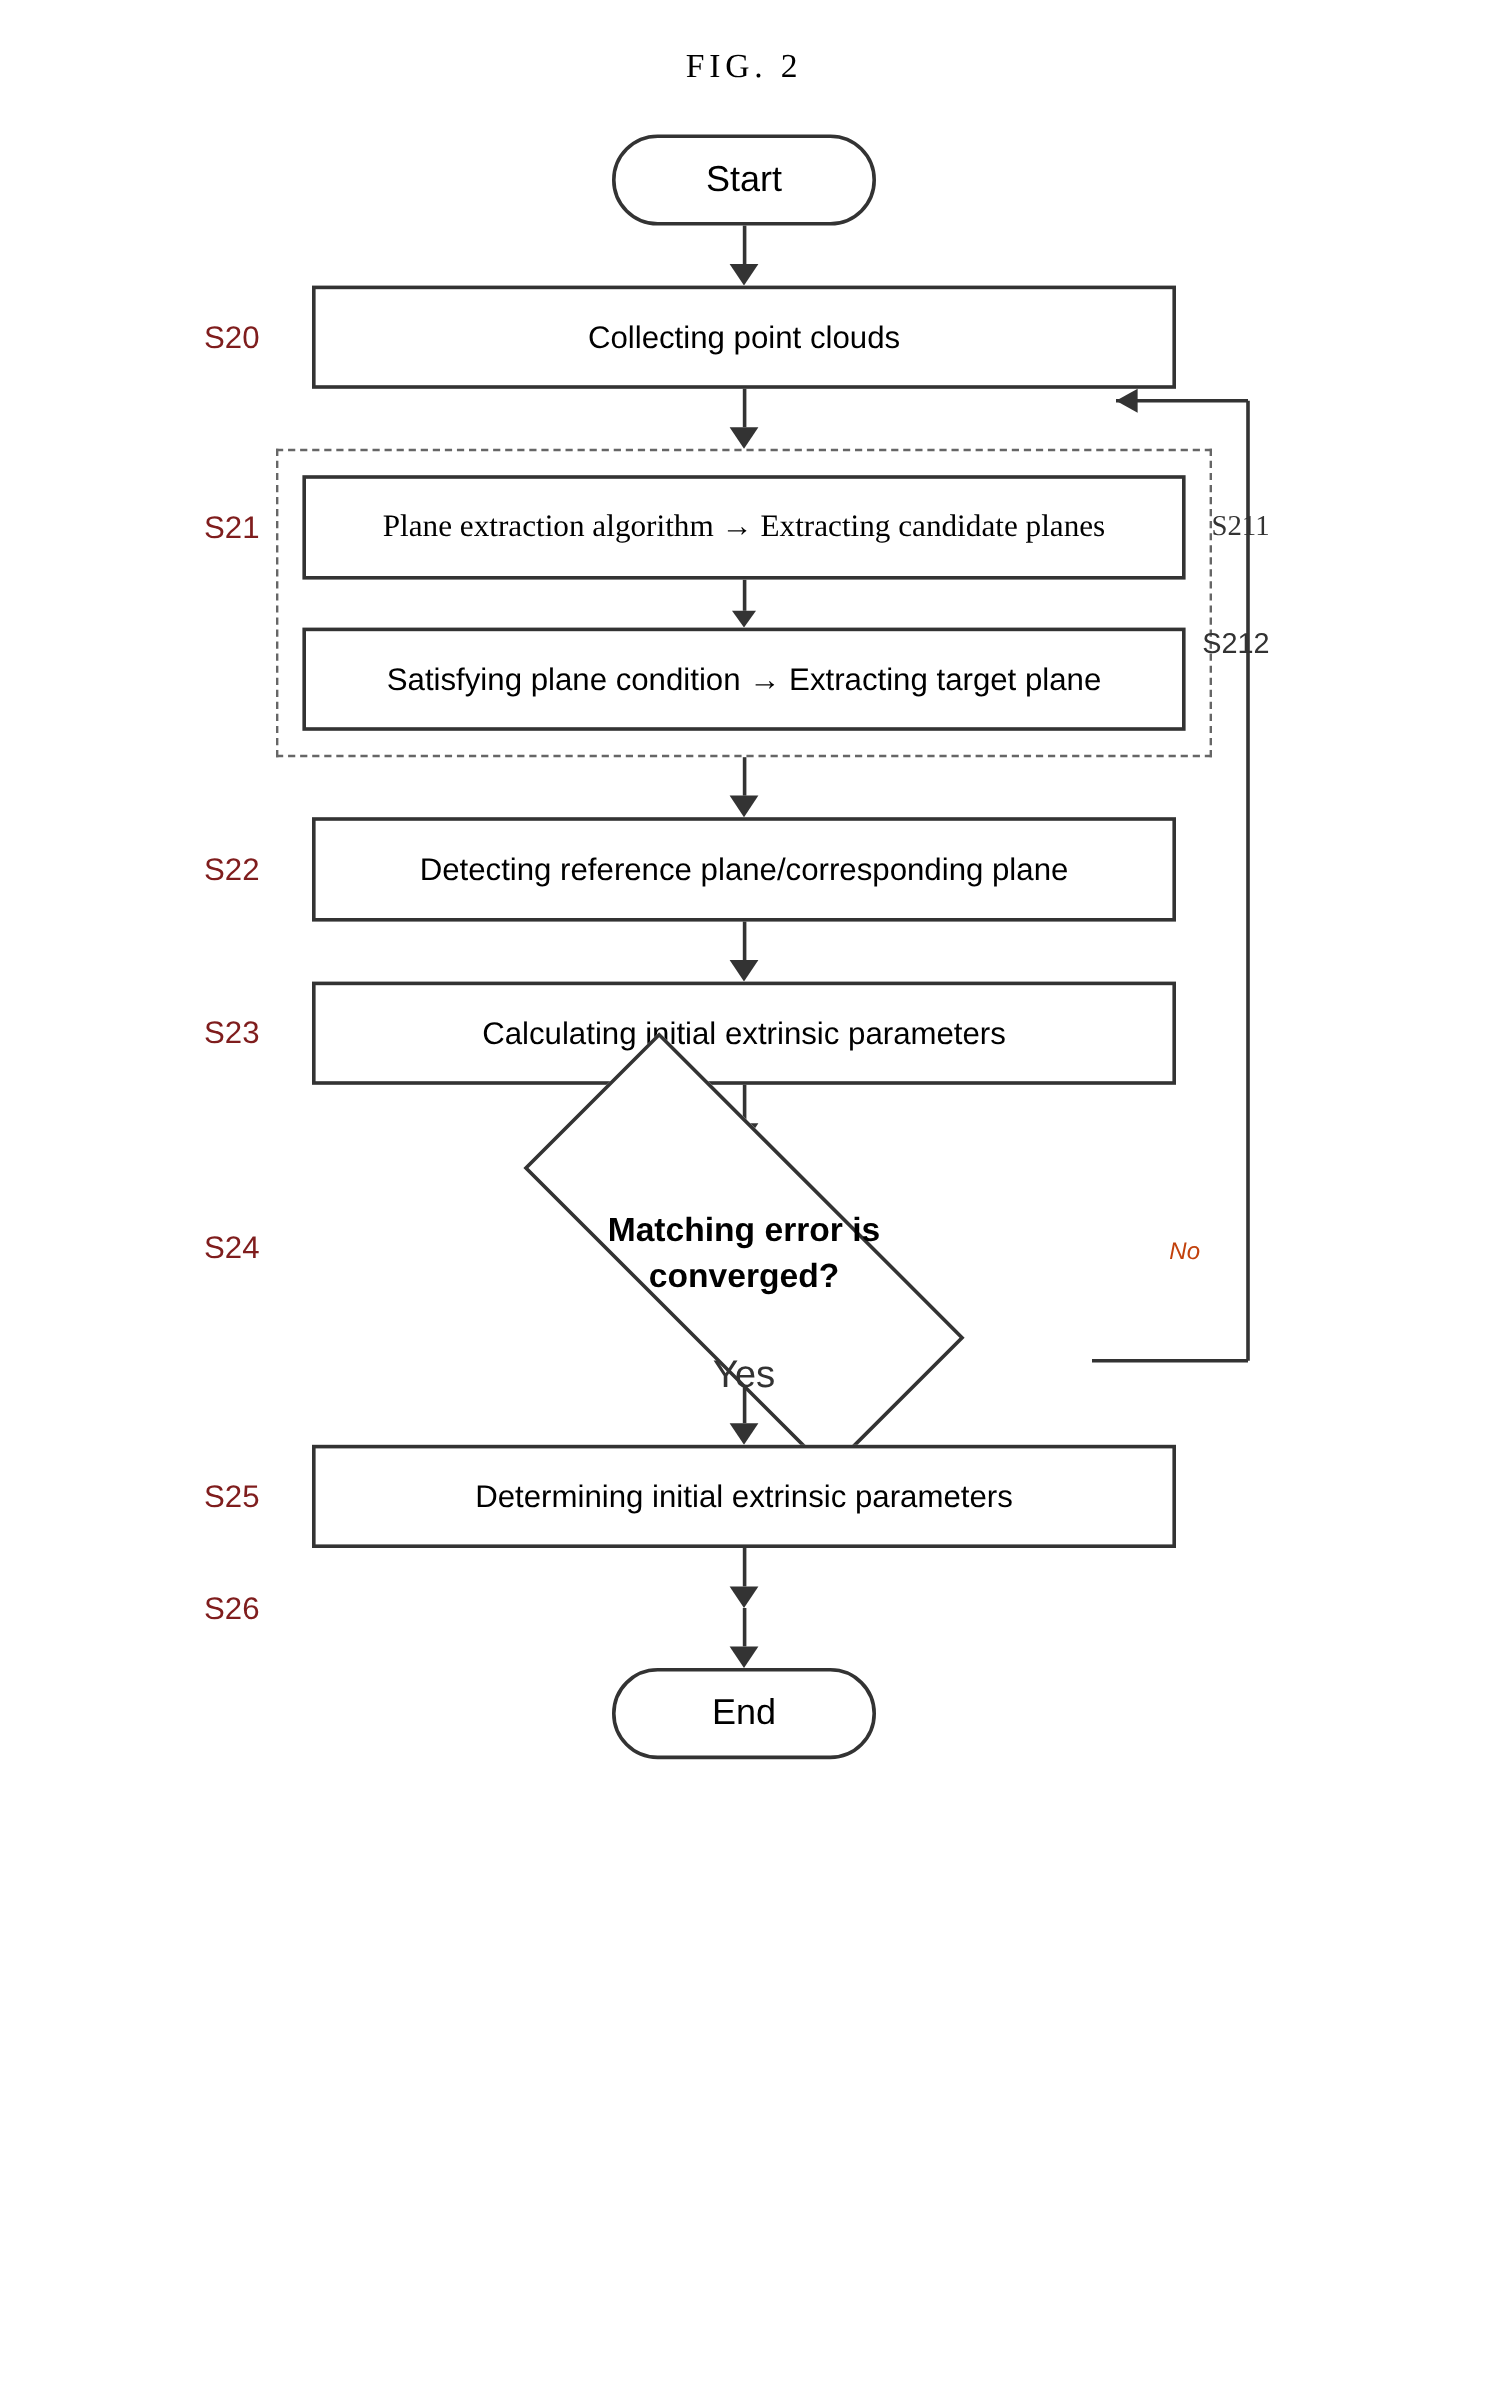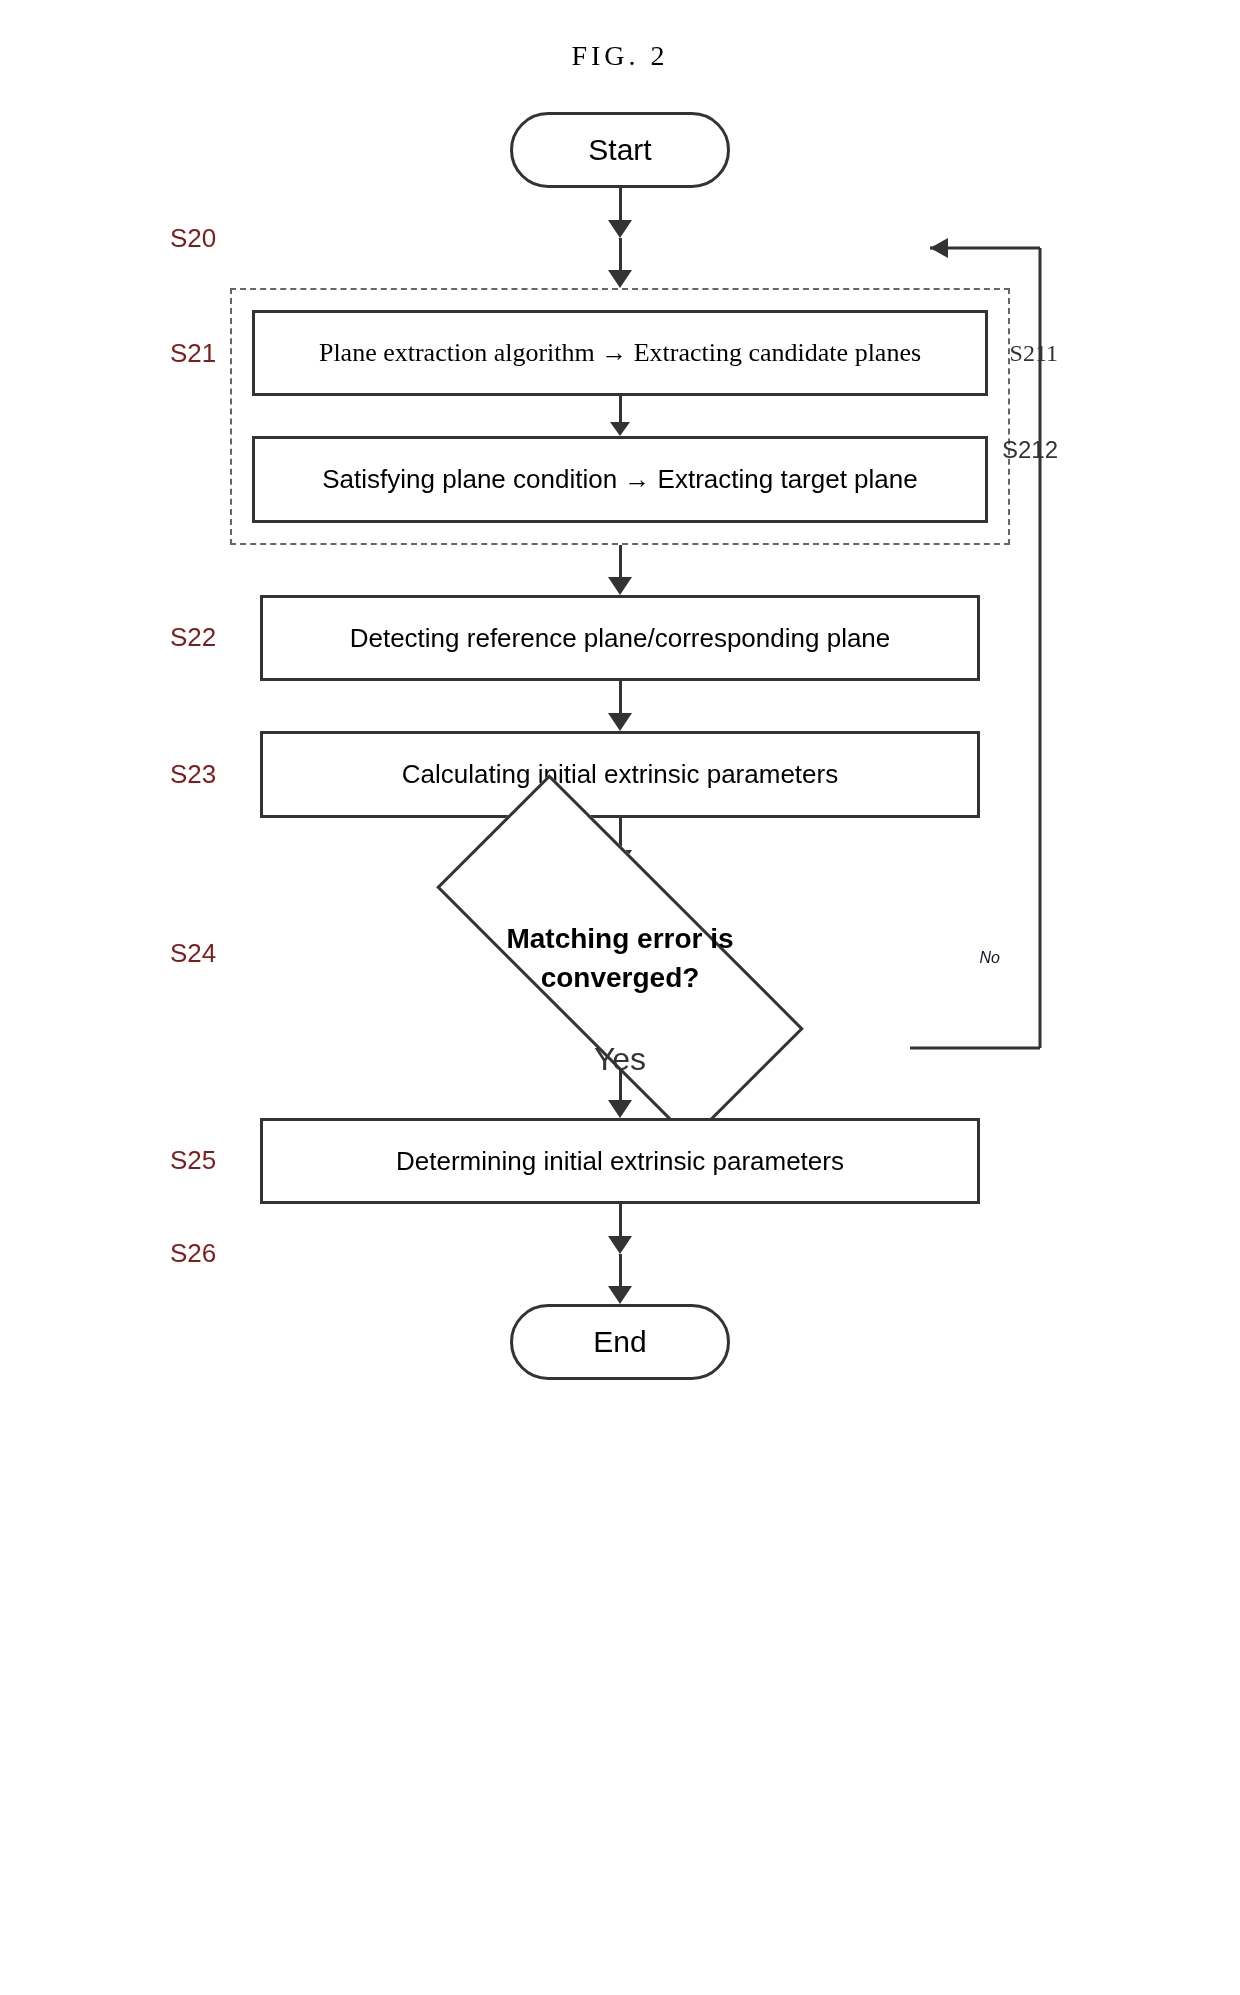--- a/index.html
+++ b/index.html
@@ -173,22 +173,22 @@
       line-height: 1.4;
       z-index: 10;
     }
 
     
     .no-label {
       position: absolute;
       right: -20px;
       top: 50%;
       transform: translateY(-50%);
-      font-size: 16px;
-      color: #0f172a;
+      font-size: 20px;
+      color: #c2410c;
       font-style: italic;
     }
 
     .yes-label {
       position: absolute;
       bottom: -10px;
       left: 50%;
       transform: translateX(-50%);
       font-size: 32px;
       color: #333;
@@ -200,20 +200,21 @@
 <div class="fig-title">FIG. 2</div>
 
 <div class="flowchart">
 
   <div class="shape-pill">Start</div>
 
   <div class="arrow"></div>
 
   <div class="step-row">
     <span class="step-label">S20</span>
+    <div class="shape-rect">Collecting point clouds</div>
   </div>
 
   <div class="arrow"></div>
 
   <div class="step-row" style="align-items:flex-start;">
     <span class="step-label" style="top:50px;">S21</span>
     <div class="dashed-group">
 
       <div style="display:flex;align-items:center;width:100%;justify-content:flex-start;position:relative;font-family:Liberation Serif, serif;">
         <div class="shape-rect" style="width:100%;">Plane extraction algorithm

